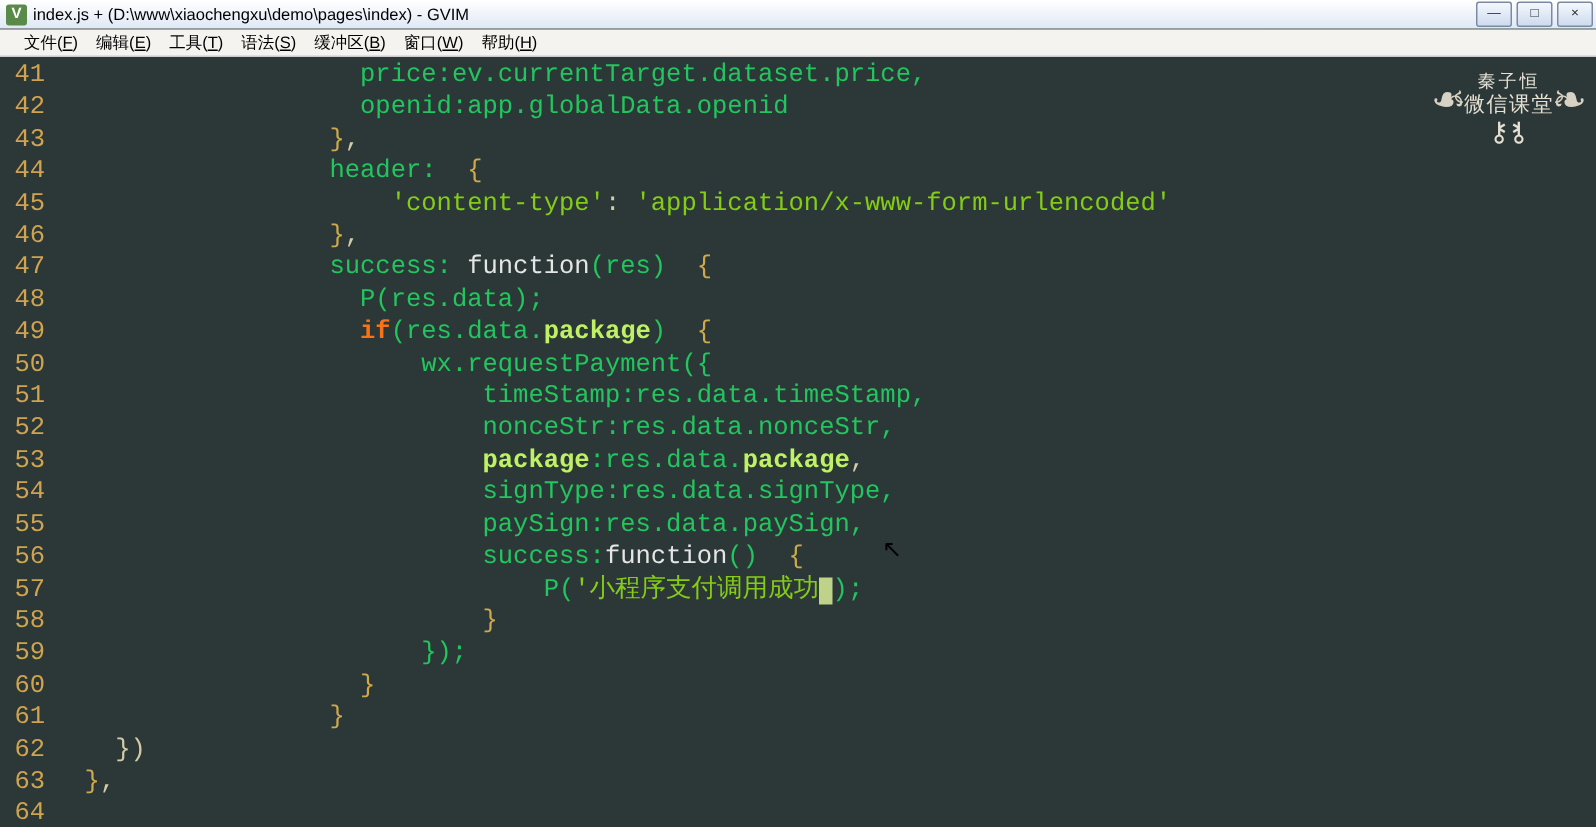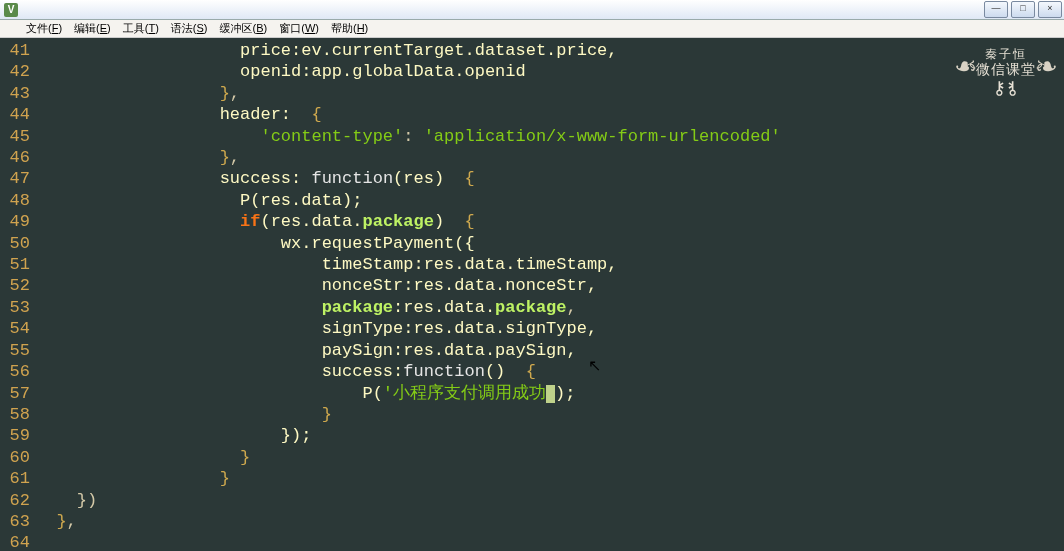--- a/index.html
+++ b/index.html
@@ -54,21 +54,21 @@
     cursor: pointer;
   }
   .menu-bar {
     height: 17px;
     background: #f5f3ef;
     border-bottom: 1px solid #ccc;
     display: flex;
     align-items: center;
     font-size: 11px;
     color: #000;
-    padding-left: 20px;
+    padding-left: 10px;
   }
   .menu-item {
     padding: 0 6px;
     cursor: pointer;
   }
   .menu-item u { text-decoration: underline; }
   .editor {
     position: relative;
     display: flex;
     height: calc(551px - 19px - 17px);
@@ -95,21 +95,21 @@
     padding-top: 2px;
     white-space: pre;
     position: relative;
   }
   .tok-key   { color: #e5e5e5; }
   .tok-str   { color: #84cc16; }
   .tok-stmt  { color: #f97316; font-weight: bold; }
   .tok-spec  { color: #bef264; font-weight: bold; }
   .tok-punc  { color: #d4c9a8; }
   .tok-brace { color: #cfa94e; }
-  .tok-white { color: #fef9c3; }
+  .tok-white { color: #22c55e; }
   .cursor-block {
     display: inline-block;
     width: 9px;
     height: 18px;
     background: #bfd28a;
     vertical-align: text-bottom;
   }
   .watermark {
     position: absolute;
     top: 6px;
@@ -138,20 +138,21 @@
     font-size: 16px;
     color: #000;
     pointer-events: none;
   }
 </style>
 </head>
 <body>
 
 <div class="title-bar">
   <span class="icon">V</span>
+  <span>index.js + (D:\www\xiaochengxu\demo\pages\index) - GVIM</span>
   <div class="win-controls">
     <div class="win-btn">—</div>
     <div class="win-btn">□</div>
     <div class="win-btn">×</div>
   </div>
 </div>
 
 <div class="menu-bar">
   <span class="menu-item"><span>文件</span>(<u>F</u>)</span>
   <span class="menu-item"><span>编辑</span>(<u>E</u>)</span>

